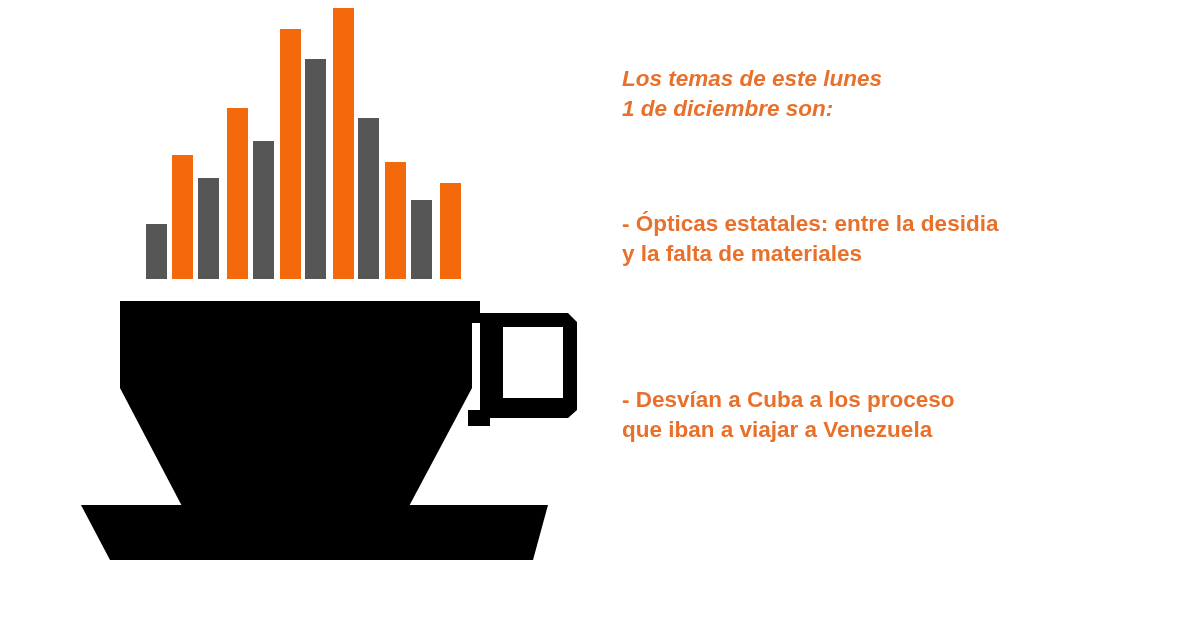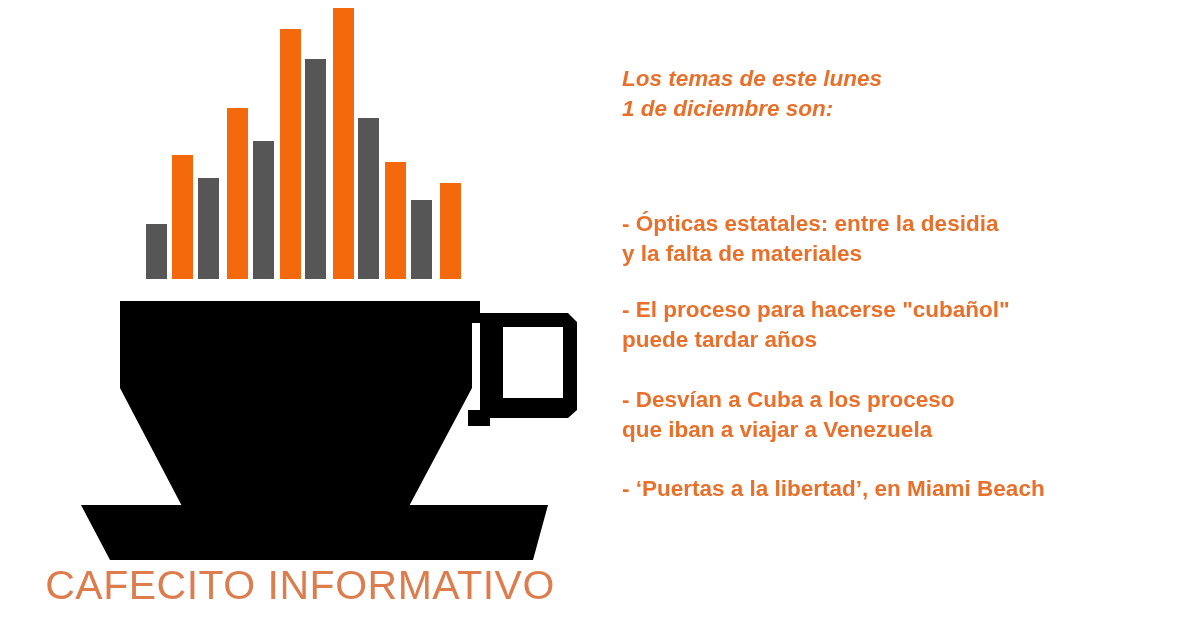--- a/index.html
+++ b/index.html
@@ -128,29 +128,25 @@
       <rect fill="#000000" x="60" y="9" width="360" height="22"></rect>
 
       <path fill="#000000" d="M 408,21 L 508,21 L 517,30 L 517,118 L 508,126 L 430,126
                L 430,134 L 408,134 L 408,118 L 420,118 L 420,30 Z"></path>
 
       <rect fill="#FFFFFF" x="443" y="35" width="60" height="71"></rect>
 
       <path fill="#000000" d="M 21,213 L 488,213 L 473,268 L 50,268 Z"></path>
     </svg>
 
-    <div id="brand-name">CAFECITO INFORMATIVO</div>
   </div>
 
   <div id="text-column">
     <div id="headline">Los temas de este lunes
 1 de diciembre son:</div>
 
     <div class="topic" id="topic-0">- Ópticas estatales: entre la desidia
 y la falta de materiales</div>
-    <div class="topic" id="topic-1">- El proceso para hacerse "cubañol"
-puede tardar años</div>
     <div class="topic" id="topic-2">- Desvían a Cuba a los proceso
 que iban a viajar a Venezuela</div>
-    <div class="topic" id="topic-3">- ‘Puertas a la libertad’, en Miami Beach</div>
   </div>
 
 </div>
 
 </body></html>

